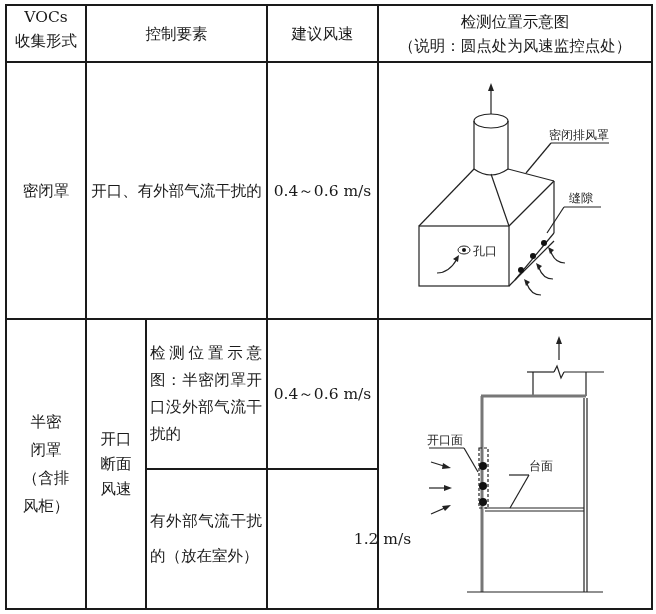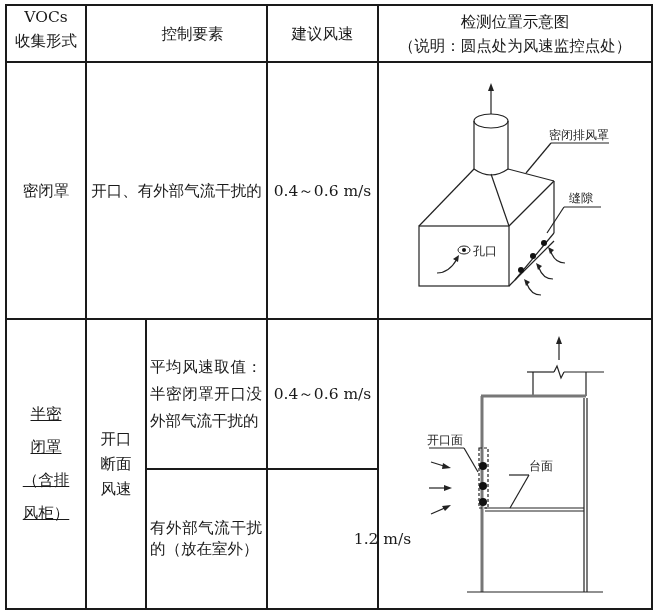--- a/index.html
+++ b/index.html
@@ -32,21 +32,21 @@
   <div class="vline" style="left:85px; top:4px; height:606px;"></div>
   <div class="vline" style="left:145px; top:318px; height:292px;"></div>
   <div class="vline" style="left:266px; top:4px; height:606px;"></div>
   <div class="vline" style="left:377px; top:4px; height:606px;"></div>
   <div class="vline" style="left:651px; top:4px; height:606px;"></div>
 
   <div class="cell" style="left:7px; top:6px; width:78px; height:45px;">
     <span class="cell-text">VOCs
 收集形式</span>
   </div>
-  <div class="cell" style="left:87px; top:6px; width:179px; height:55px;padding-left:16px;">
+  <div class="cell" style="left:87px; top:6px; width:179px; height:55px;">
     <span class="cell-text">控制要素</span>
   </div>
   <div class="cell" style="left:379px; top:6px; width:272px; height:55px; flex-direction:column;">
     <span class="cell-text">检测位置示意图</span>
     <span class="cell-text">（说明：圆点处为风速监控点处）</span>
   </div>
   <div class="cell" style="left:268px; top:6px; width:109px; height:55px;">
     <span class="cell-text">建议风速</span>
   </div>
 
@@ -106,40 +106,40 @@
 
       <ellipse cx="85" cy="187" rx="6" ry="4" fill="#fff" stroke="#222" stroke-width="1"></ellipse>
       <circle cx="85" cy="187" r="2" fill="#111"></circle>
       <text class="svg-label" x="170" y="76">密闭排风罩</text>
       <text class="svg-label" x="190" y="139">缝隙</text>
       <text class="svg-label" x="94" y="192">孔口</text>
     </svg>
   </div>
 
   <div class="cell" style="left:7px; top:320px; width:78px; height:288px;">
-    <span class="cell-text" style="line-height:33px;text-decoration:underline;">半密
+    <span class="cell-text" style="line-height:28px;">半密
 闭罩
 （含排
 风柜）</span>
   </div>
   <div class="cell" style="left:87px; top:320px; width:58px; height:288px;">
     <span class="cell-text" style="line-height:25px;">开口
 断面
 风速</span>
   </div>
 
   <div class="cell" style="left:150px; top:320px; width:112px; height:148px;">
-    <span class="cell-text justify" style="line-height:27px;">平均风速取值：半密闭罩开口没外部气流干扰的</span>
+    <span class="cell-text justify" style="line-height:27px;">检测位置示意图：半密闭罩开口没外部气流干扰的</span>
   </div>
   <div class="cell" style="left:268px; top:320px; width:109px; height:148px;">
     <span class="cell-text">0.4～0.6 m/s</span>
   </div>
 
   <div class="cell" style="left:150px; top:470px; width:112px; height:138px;">
-    <span class="cell-text justify" style="line-height:21px;">有外部气流干扰的（放在室外）</span>
+    <span class="cell-text justify" style="line-height:35px;">有外部气流干扰的（放在室外）</span>
   </div>
   <div class="cell" style="left:268px; top:470px; width:133px; height:138px;margin-left:48px;">
     <span class="cell-text">1.2 m/s</span>
   </div>
 
   <div class="diagram" style="left:379px; top:320px; width:272px; height:288px;">
     <svg width="272" height="288" viewBox="0 0 272 288" xmlns="http://www.w3.org/2000/svg">
       <g stroke="#222" stroke-width="1.2" fill="none">
 
         <line x1="180" y1="40" x2="180" y2="22"></line>

